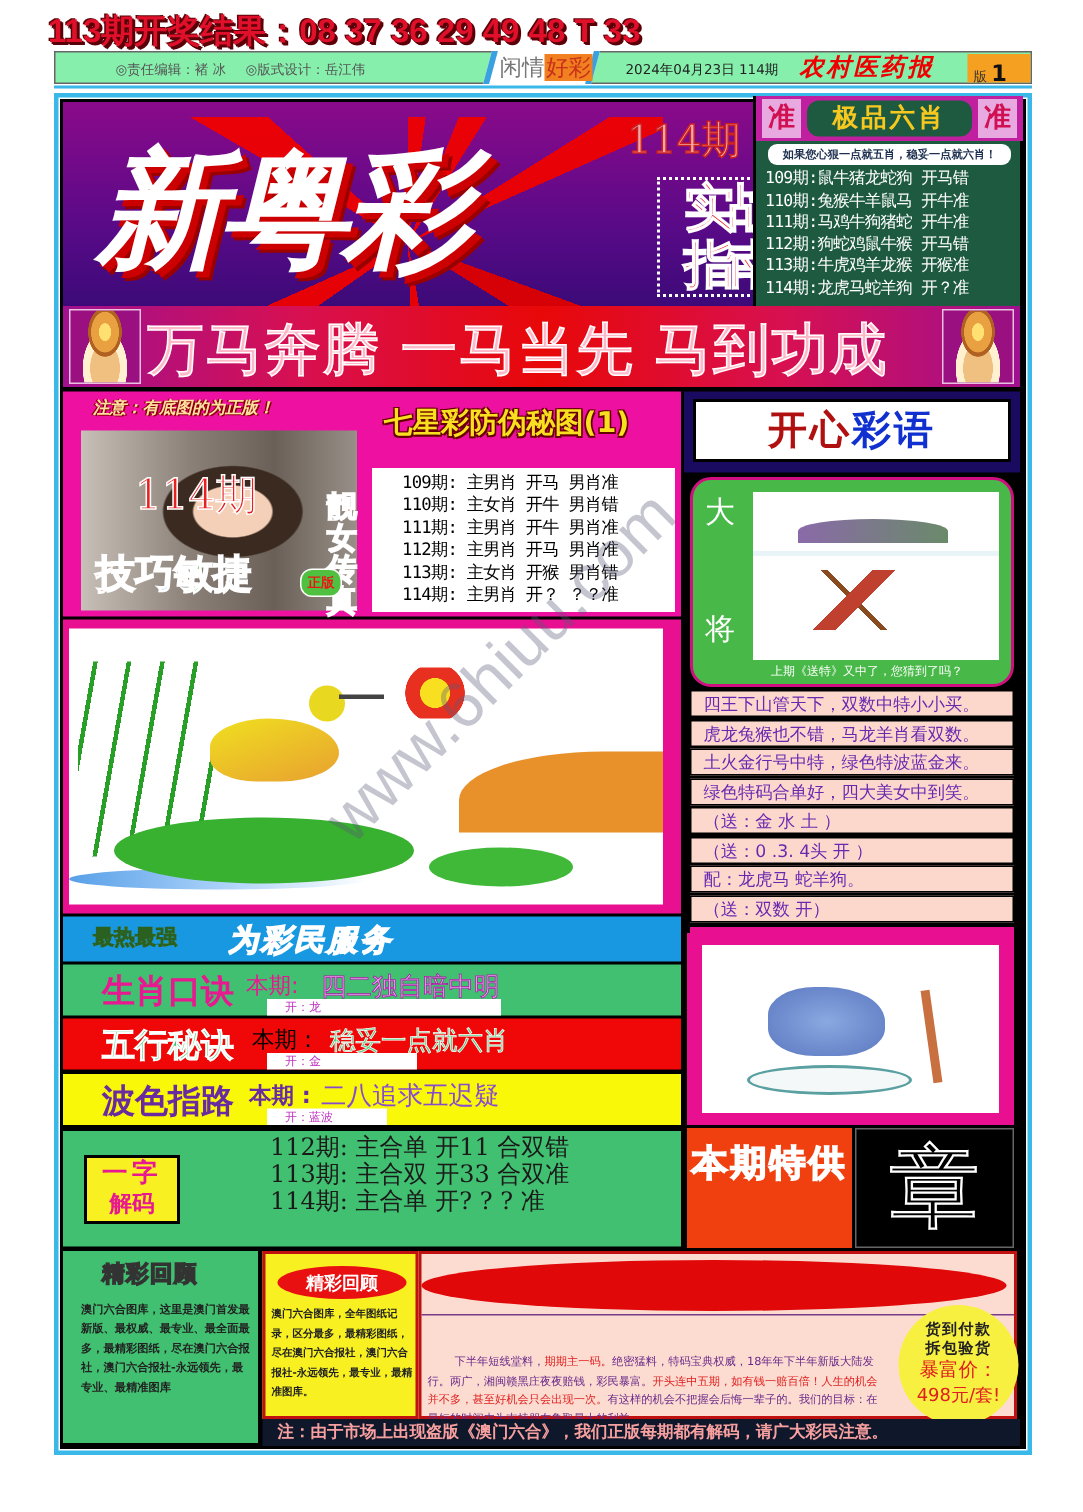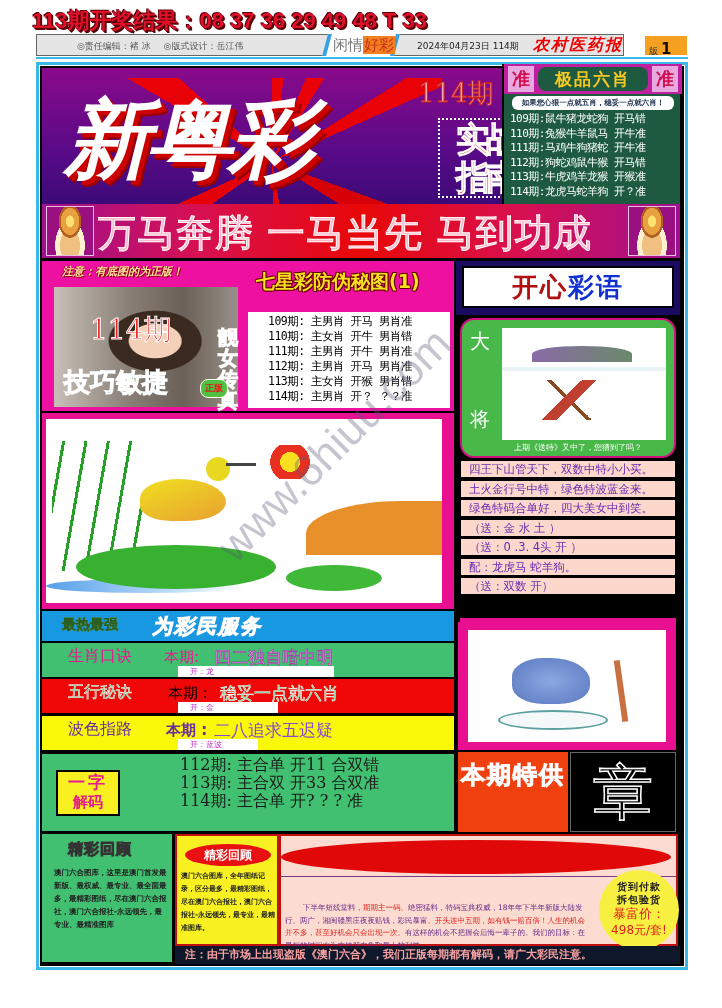--- a/index.html
+++ b/index.html
@@ -10,21 +10,21 @@
   .abs { position: absolute; }
   
   .result-line {
     left: 32px; top: 6px; font-size: 22px; font-weight: bold; color: #e0102a;
     font-family: "Liberation Sans", sans-serif; letter-spacing: 0px;
     text-shadow: 1px 1px 0 #5a0008, 2px 2px 0 #5a0008, -1px -1px 0 #5a0008;
     white-space: nowrap;
   }
   
   .masthead {
-    left: 36px; top: 34px; width: 588px; height: 22px; border: 1px solid #666; background: #e5e5e5;
+    left: 36px; top: 34px; width: 652px; height: 22px; border: 1px solid #666; background: #86efac;
     font-size: 9px; color: #555;
   }
   .credits { left: 40px; top: 5px; white-space: nowrap; }
   .credits span { margin-right: 10px; }
   .leisure {
     left: 288px; top: -1px; height: 22px; width: 72px; background: #fff;
     border-left: 4px solid #3aa0e0; border-right: 4px solid #3aa0e0; transform: skewX(-15deg);
   }
   .leisure-text { left: 296px; top: 1px; font-size: 15px; white-space: nowrap; font-family: "DejaVu Serif", serif; }
   .leisure-text .a { color: #777; }
@@ -126,21 +126,21 @@
   .beak { left: 180px; top: 44px; width: 30px; height: 3px; background: #444; }
   .flower { left: 216px; top: 26px; width: 56px; height: 34px; background: radial-gradient(circle, #f8e020 0 30%, #e83020 31% 60%, transparent 61%); }
   .reed { left: 6px; top: 22px; width: 90px; height: 130px; background: repeating-linear-gradient(100deg, transparent 0 10px, #28a028 10px 13px, transparent 13px 22px); }
   .water { left: 0; top: 160px; width: 200px; height: 14px; background: linear-gradient(90deg, #58a0e8, #a8d0f8, transparent); border-radius: 50%; }
 
   
   .serv { left: 42px; top: 611px; width: 412px; height: 30px; background: #1898e0; }
   .serv-a { left: 20px; top: 5px; font-size: 14px; font-weight: bold; color: #c8e040; white-space: nowrap; -webkit-text-stroke: 0.5px #2a6020; }
   .serv-b { left: 110px; top: 2px; font-size: 20px; font-weight: bold; color: #d020a0; font-style: italic; white-space: nowrap; -webkit-text-stroke: 1px #fff; letter-spacing: 2px; }
   .tip-row { left: 42px; width: 412px; height: 34px; }
-  .tip-label { left: 26px; top: 3px; font-size: 16px; font-weight: normal; white-space: nowrap; }
+  .tip-label { left: 26px; top: 3px; font-size: 22px; font-weight: bold; white-space: nowrap; }
   .tip-prefix { top: 5px; font-size: 15px; white-space: nowrap; }
   .tip-text { top: 3px; font-size: 17px; white-space: nowrap; }
   .tip-open { left: 136px; top: 23px; height: 11px; background: #fff; font-size: 8px; color: #c030c0; padding-left: 12px; line-height: 11px; white-space: nowrap; }
 
   
   .decode { left: 42px; top: 754px; width: 412px; height: 77px; background: #40c070; }
   .decode-badge { left: 14px; top: 16px; width: 64px; height: 46px; background: #f8f020; border: 2px solid #000000; text-align: center; font-weight: bold; color: #e81890; }
   .decode-badge .l1 { font-size: 17px; line-height: 20px; letter-spacing: 3px; }
   .decode-badge .l2 { font-size: 15px; line-height: 20px; }
   .decode-rows { left: 138px; top: 2px; }
@@ -254,20 +254,21 @@
   <div class="abs joy-img">
     <div class="abs joy-mount"></div>
     <div class="abs joy-fig"></div>
   </div>
   <div class="abs joy-char-b">将</div>
   <div class="abs joy-caption">上期《送特》又中了，您猜到了吗？</div>
 </div>
 
 <div class="abs riddles">
   <div class="riddle">四王下山管天下，双数中特小小买。</div>
+  <div class="riddle">虎龙兔猴也不错，马龙羊肖看双数。</div>
   <div class="riddle">土火金行号中特，绿色特波蓝金来。</div>
   <div class="riddle">绿色特码合单好，四大美女中到笑。</div>
   <div class="riddle">（送：金 水 土 ）</div>
   <div class="riddle">（送：0 .3. 4头 开 ）</div>
   <div class="riddle">配：龙虎马 蛇羊狗。</div>
   <div class="riddle">（送：双数 开）</div>
 </div>
 <div class="abs riddles-end"></div>
 
 <div class="abs bird-frame">

